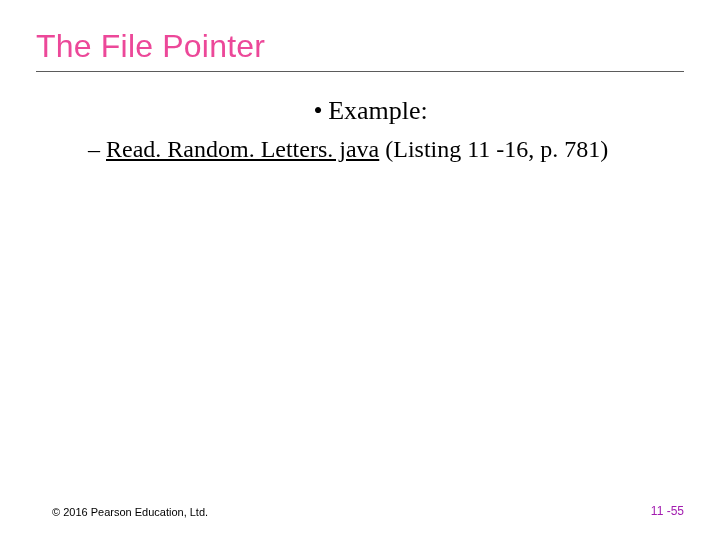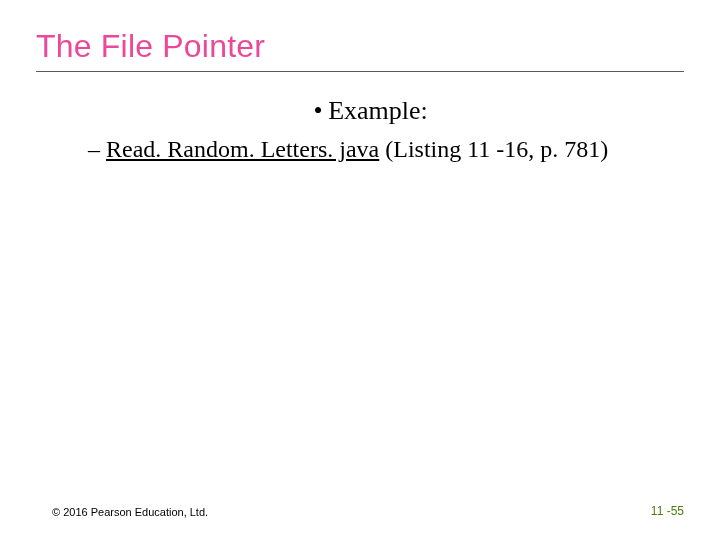--- a/index.html
+++ b/index.html
@@ -71,21 +71,21 @@
     font-size: 11px;
     color: #000;
     font-family: Arial, Helvetica, sans-serif;
     margin-left: 16px;
   }
   .footer-right {
     position: absolute;
     right: 36px;
     bottom: 22px;
     font-size: 12px;
-    color: #4d7c0f;
+    color: #a21caf;
     font-family: Arial, Helvetica, sans-serif;
   }
 </style>
 </head>
 <body>
 
 <div class="slide">
 
   <h1 class="title">The File Pointer</h1>
   <hr class="rule">

